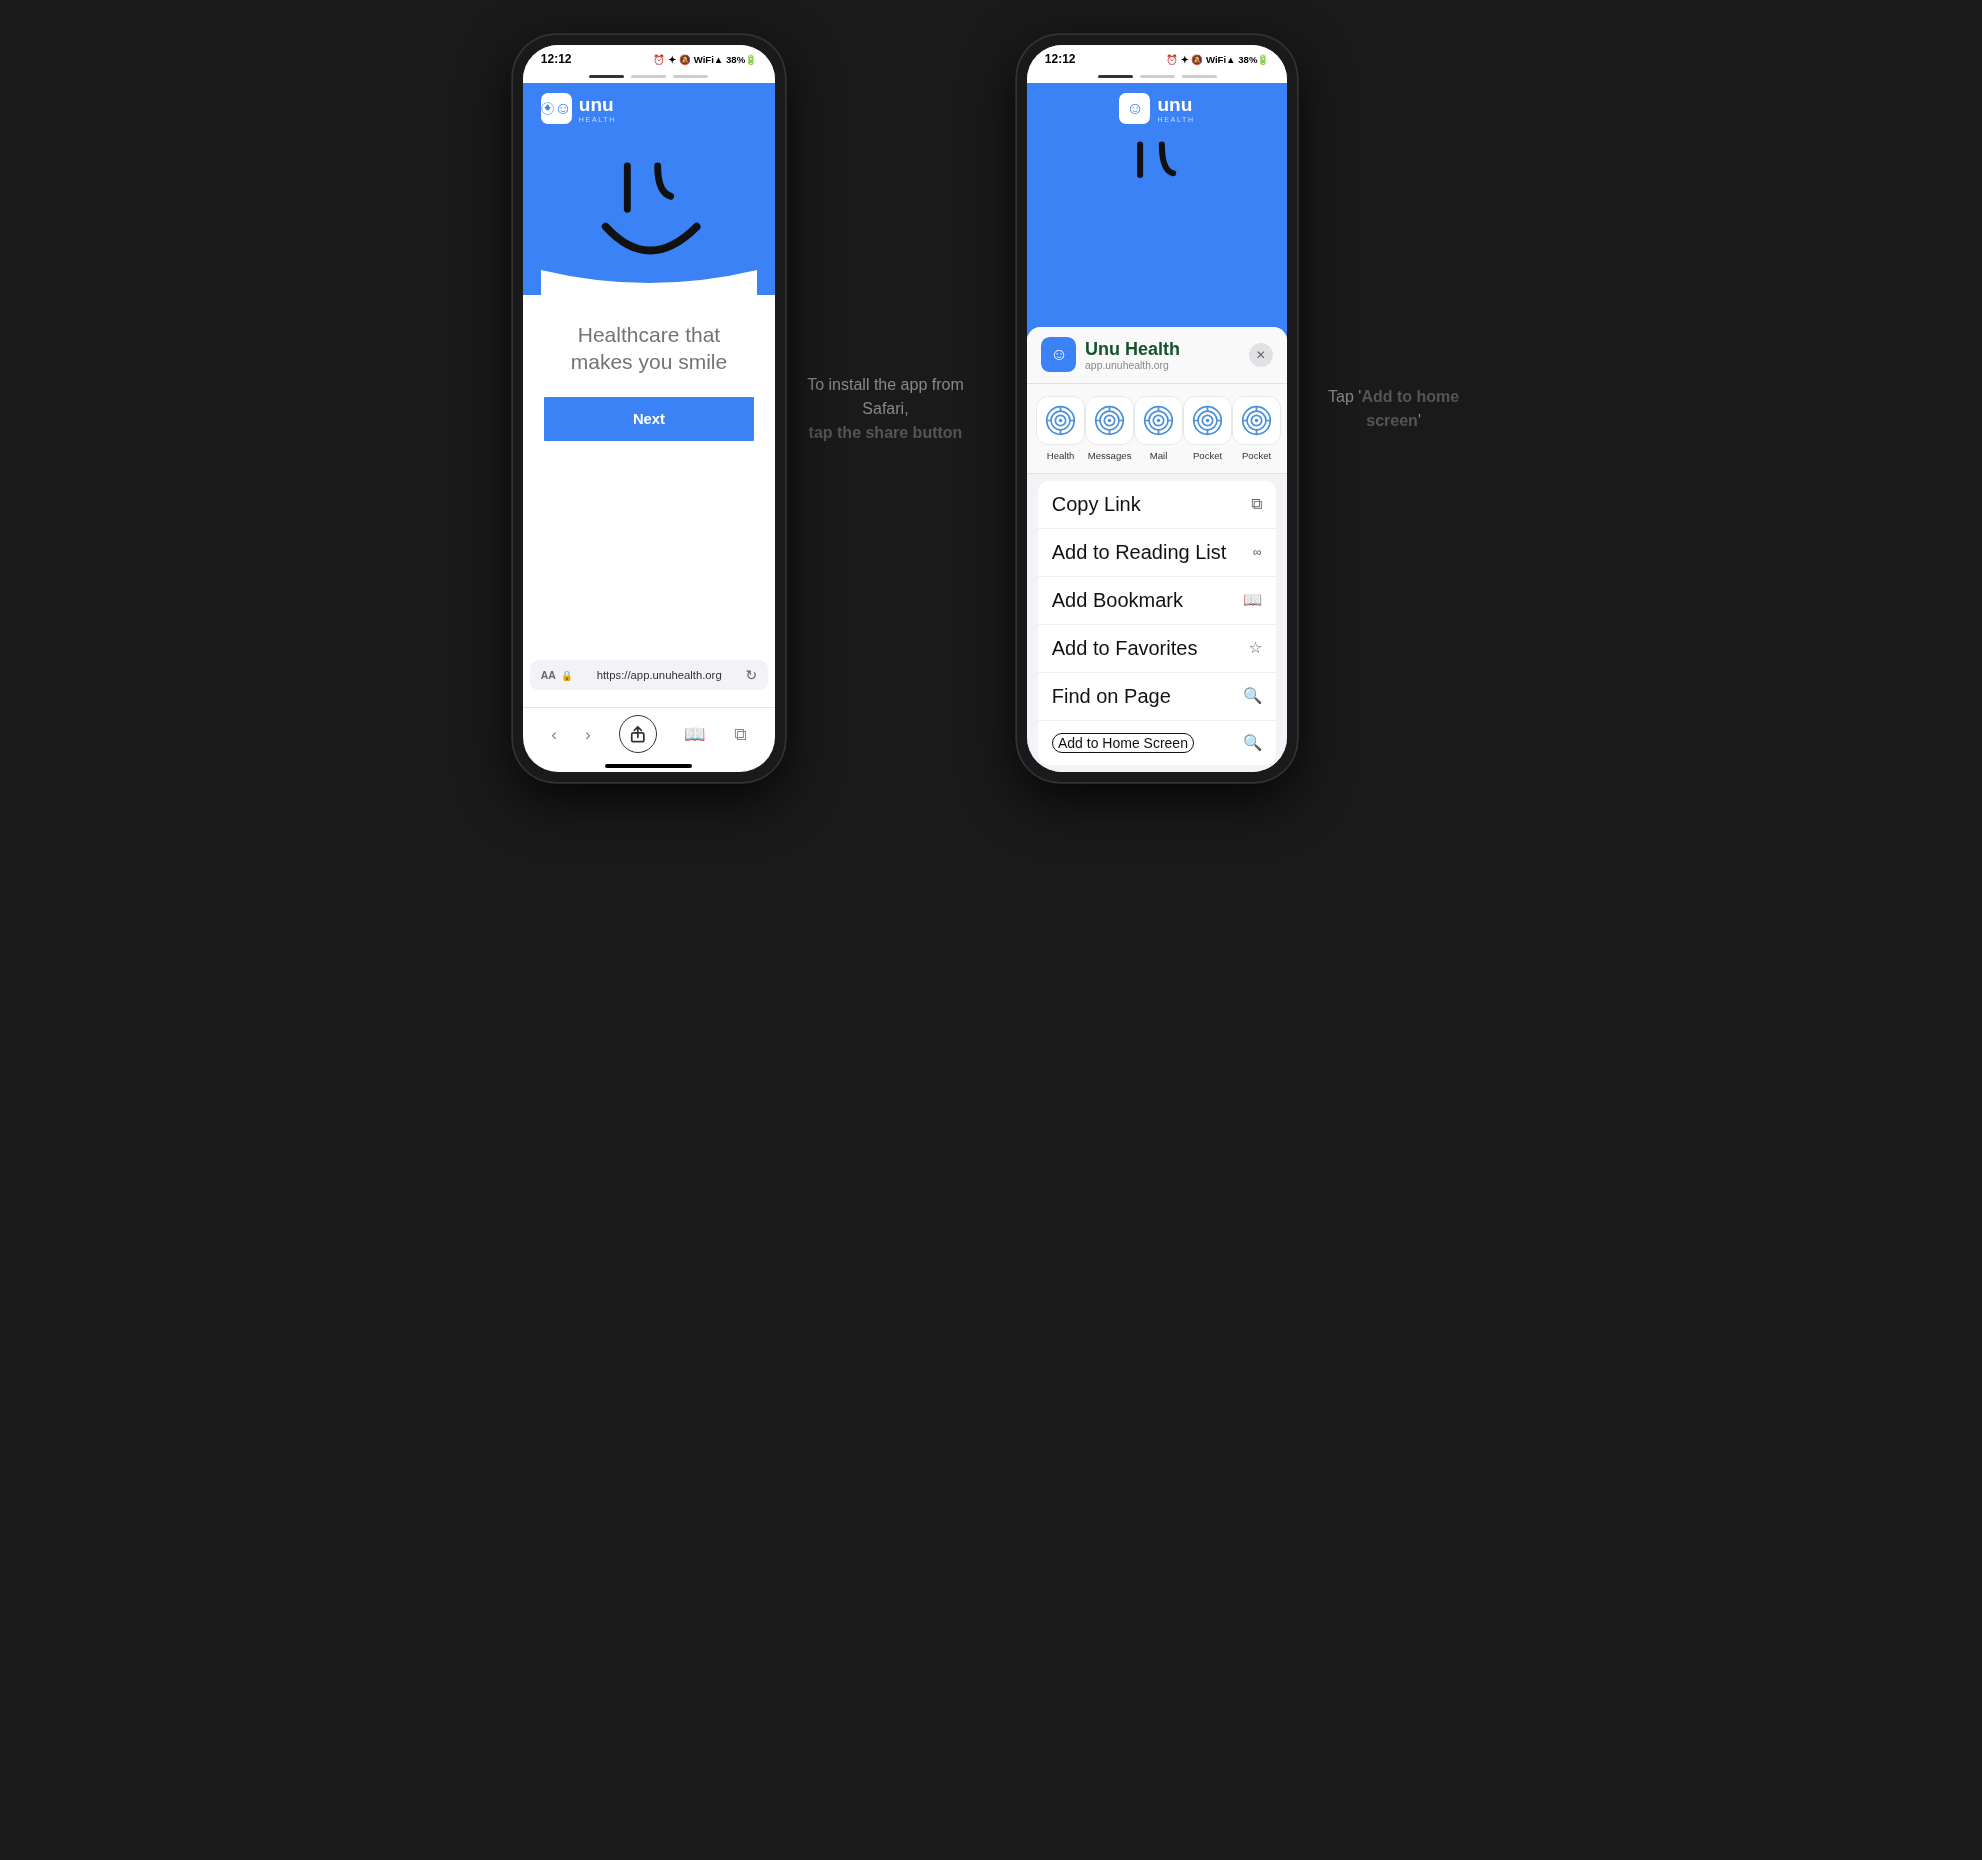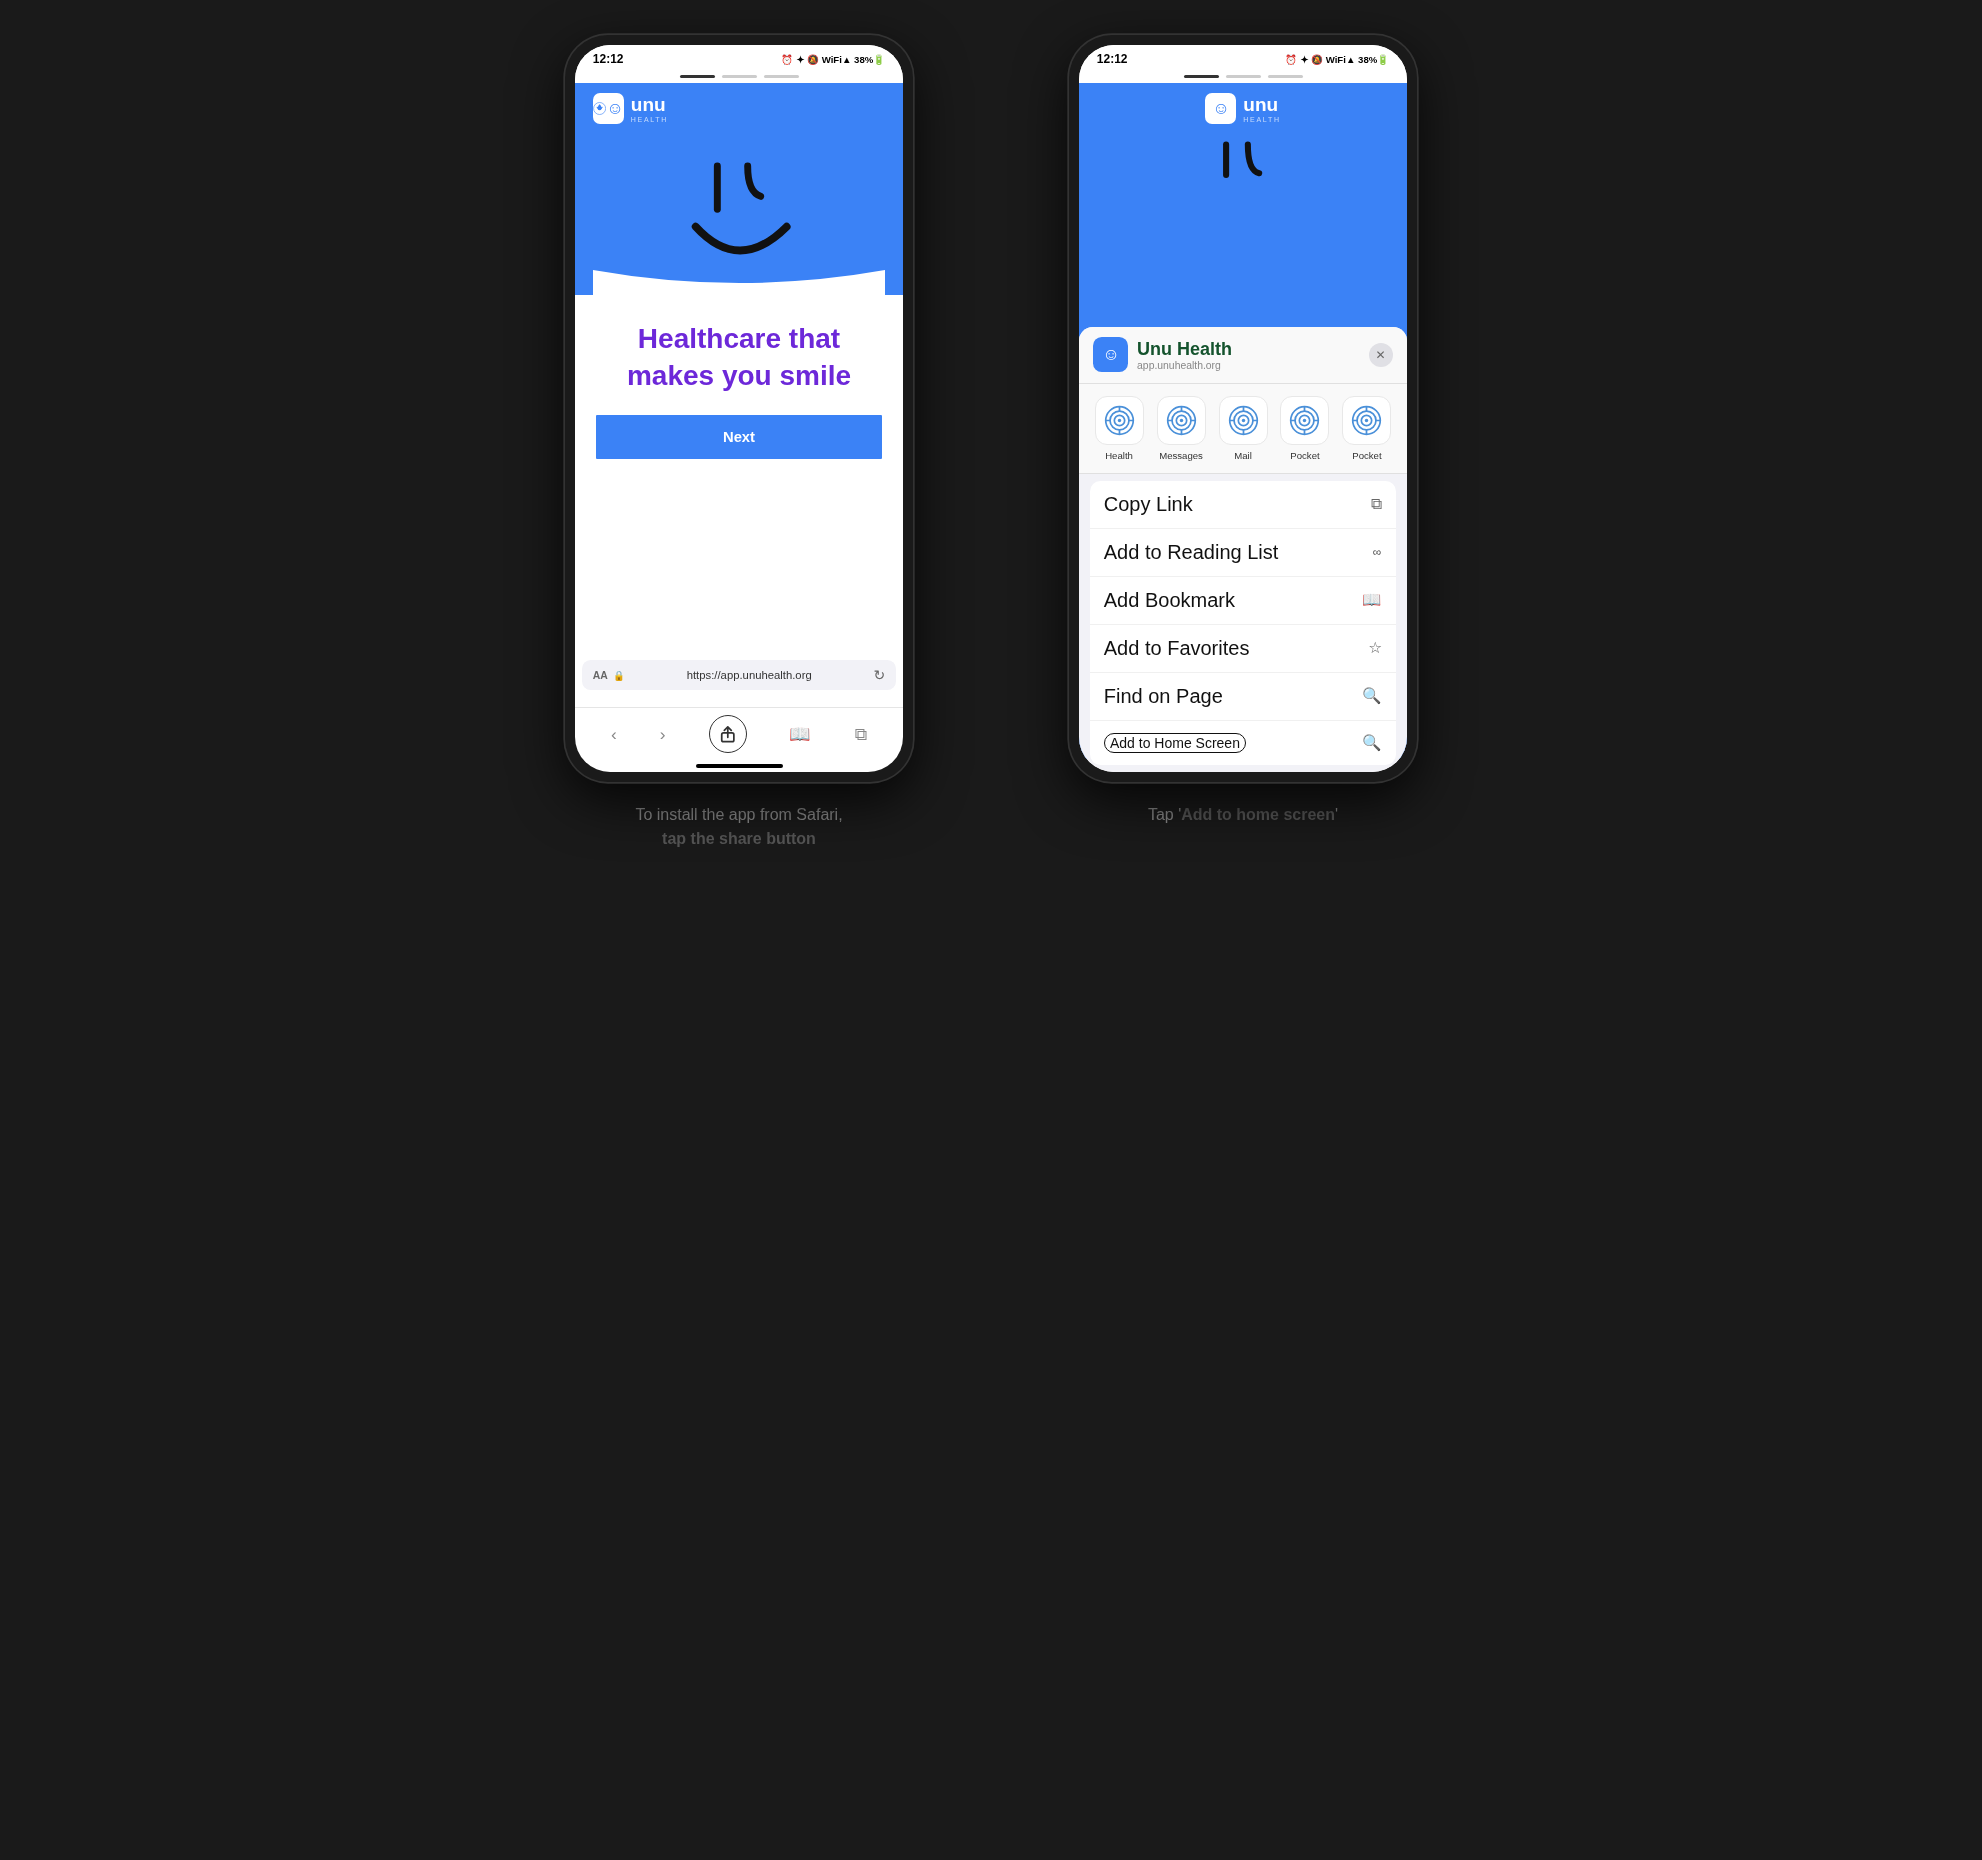--- a/index.html
+++ b/index.html
@@ -13,21 +13,21 @@
       padding: 35px 17.4px;
     }
     .container {
       display: flex;
       gap: 52px;
       max-width: 956px;
       width: 100%;
     }
     .phone-section {
       display: flex;
-      flex-direction: column;
+      flex-direction: row;
       align-items: center;
       flex: 1;
       gap: 21px;
     }
     
     .phone-frame {
       width: 348px;
       height: 747px;
       background: #1a1a1a;
       border-radius: 43px;
@@ -90,24 +90,24 @@
     .app-content {
       background: #fff;
       flex: 1;
       display: flex;
       flex-direction: column;
       align-items: center;
       padding: 26px 21px 14px;
       position: relative;
     }
     .headline {
-      font-size: 28px;
-      font-weight: 700;
+      font-size: 21px;
+      font-weight: 400;
       text-align: center;
-      color: #6d28d9;
+      color: #737373;
       line-height: 1.3;
       margin-bottom: 21px;
       margin-top: 8.7px;
     }
     .next-btn {
       background: #3b82f6;
       color: #fff;
       border: none;
       border-radius: 1px;
       padding: 14px 0;

